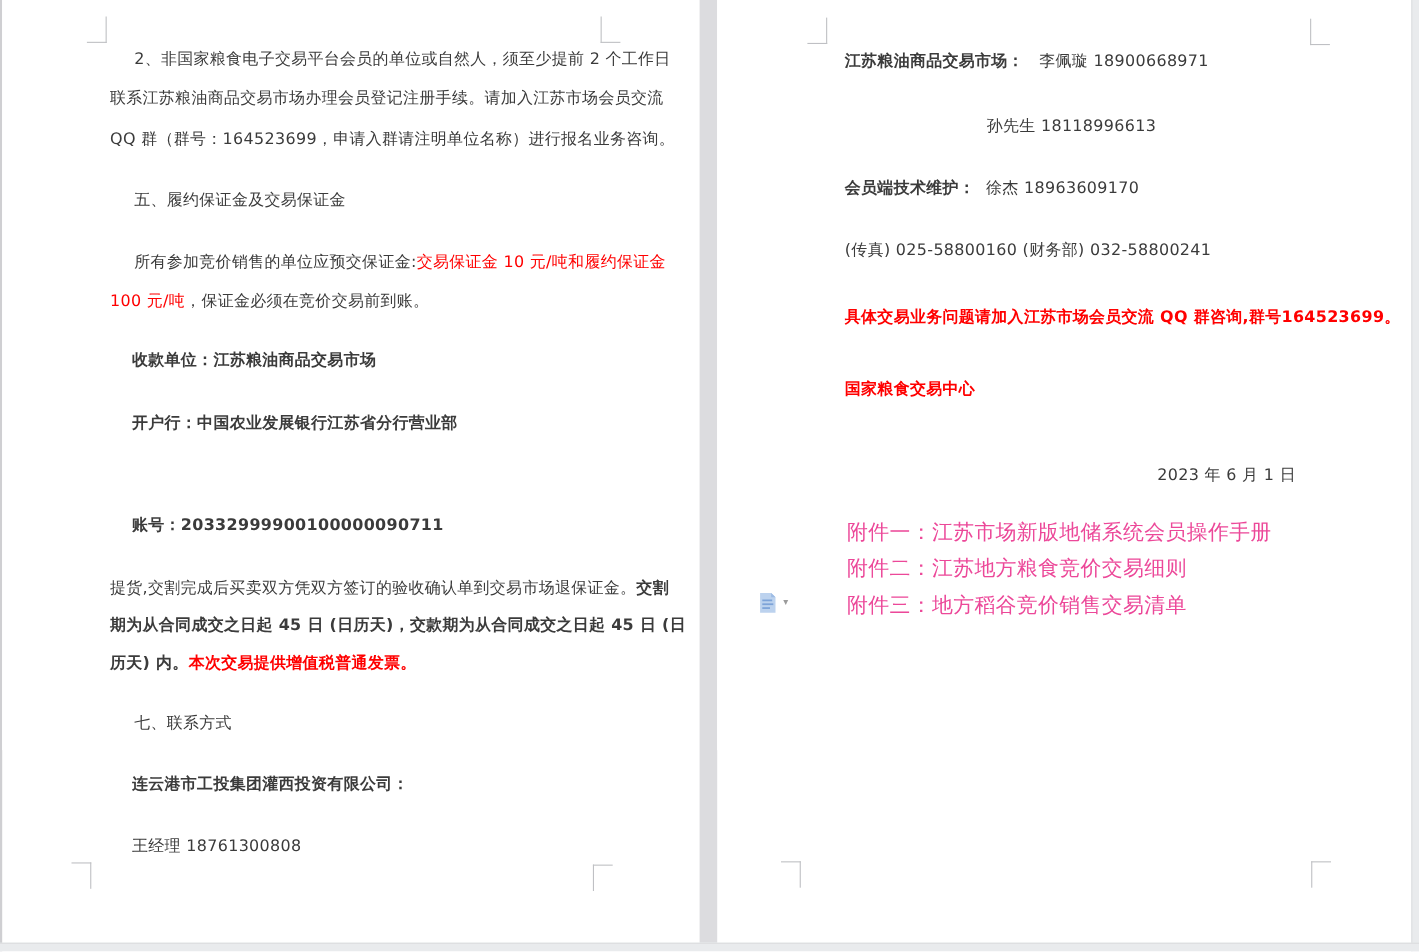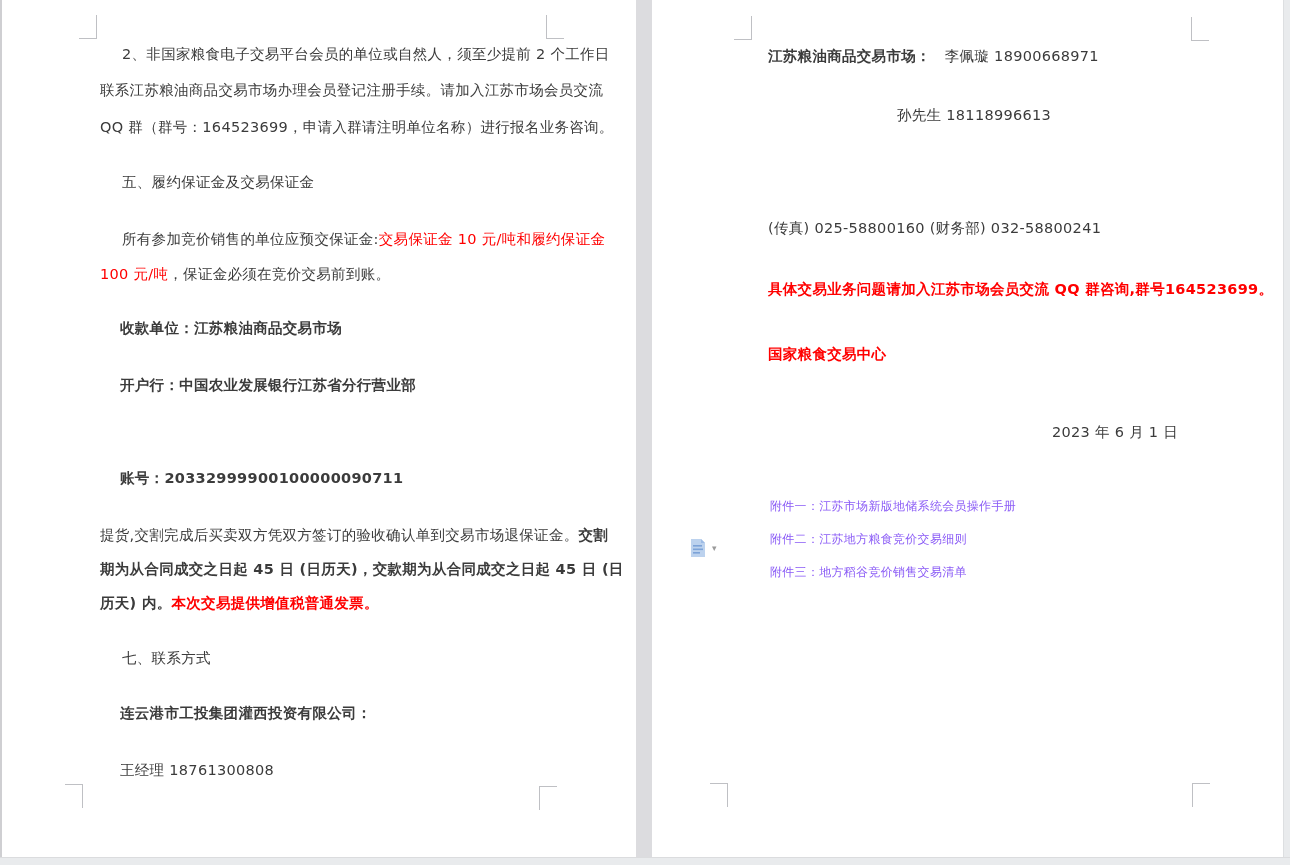--- a/index.html
+++ b/index.html
@@ -21,21 +21,21 @@
   .m-rb { border-right-width:1px; border-bottom-width:1px; }  
   .m-lb { border-left-width:1px;  border-bottom-width:1px; }  
   .m-tr { border-top-width:1px;   border-right-width:1px; }   
   .m-tl { border-top-width:1px;   border-left-width:1px; }    
 
   .line { position:absolute; white-space:nowrap; font-size:14.5px; line-height:17px;
           color:#3b3b3b; letter-spacing:0.3px; }
   .b  { font-weight:700; }
   .r  { color:#ff0000; }
   .rb { color:#ff0000; font-weight:700; }
-  .link { color:#8b5cf6; font-size:12px; cursor:pointer;margin-top:22px; }
+  .link { color:#ec4899; font-size:19px; cursor:pointer; }
   .url { color:#ff0000; font-weight:700;
          text-decoration:underline; text-decoration-style:wavy;
          text-decoration-color:#ff4545; text-decoration-thickness:1px;
          text-underline-offset:4px; cursor:pointer; }
   .gap1 { display:inline-block; width:14px; }
   .gap2 { display:inline-block; width:10px; }
 
   .obj-widget { position:absolute; left:38px; top:539px; width:38px; height:20px; cursor:pointer; }
   .obj-widget svg { position:absolute; left:0; top:0; }
   .obj-arrow { position:absolute; left:22px; top:3px; font-size:9px; color:#9b9b9b; line-height:12px; }
@@ -78,20 +78,21 @@
   <div class="page-gap"></div>
 
   <div class="page page-right">
     <div class="mark m-rb" style="left:82px; top:16px;"></div>
     <div class="mark m-lb" style="left:539px; top:17px;"></div>
     <div class="mark m-tr" style="left:58px; top:783px;"></div>
     <div class="mark m-tl" style="left:540px; top:783px;"></div>
 
     <div class="line" style="left:116px; top:48px;"><span class="b">江苏粮油商品交易市场：</span><span class="gap1"></span><span>李佩璇 18900668971</span></div>
     <div class="line" style="left:245px; top:107px;"><span>孙先生 18118996613</span></div>
+    <div class="line" style="left:116px; top:163px;"><span class="b">会员端技术维护：</span><span class="gap2"></span><span>徐杰 18963609170</span></div>
     <div class="line" style="left:116px; top:220px;"><span>(传真) 025-58800160  (财务部) 032-58800241</span></div>
 
     <div class="line rb" style="left:116px; top:281px;"><span>具体交易业务问题请加入江苏市场会员交流 QQ 群咨询,群号164523699。</span></div>
     <div class="line rb" style="left:116px; top:334px;margin-top:12px;"><span>国家粮食交易中心</span></div>
 
     <div class="line" style="left:400px; top:424px;"><span>2023 年 6 月 1 日</span></div>
 
     <div class="line link" style="left:118px; top:476px;">附件一：江苏市场新版地储系统会员操作手册</div>
     <div class="line link" style="left:118px; top:509px;">附件二：江苏地方粮食竞价交易细则</div>
     <div class="line link" style="left:118px; top:542px;">附件三：地方稻谷竞价销售交易清单</div>

